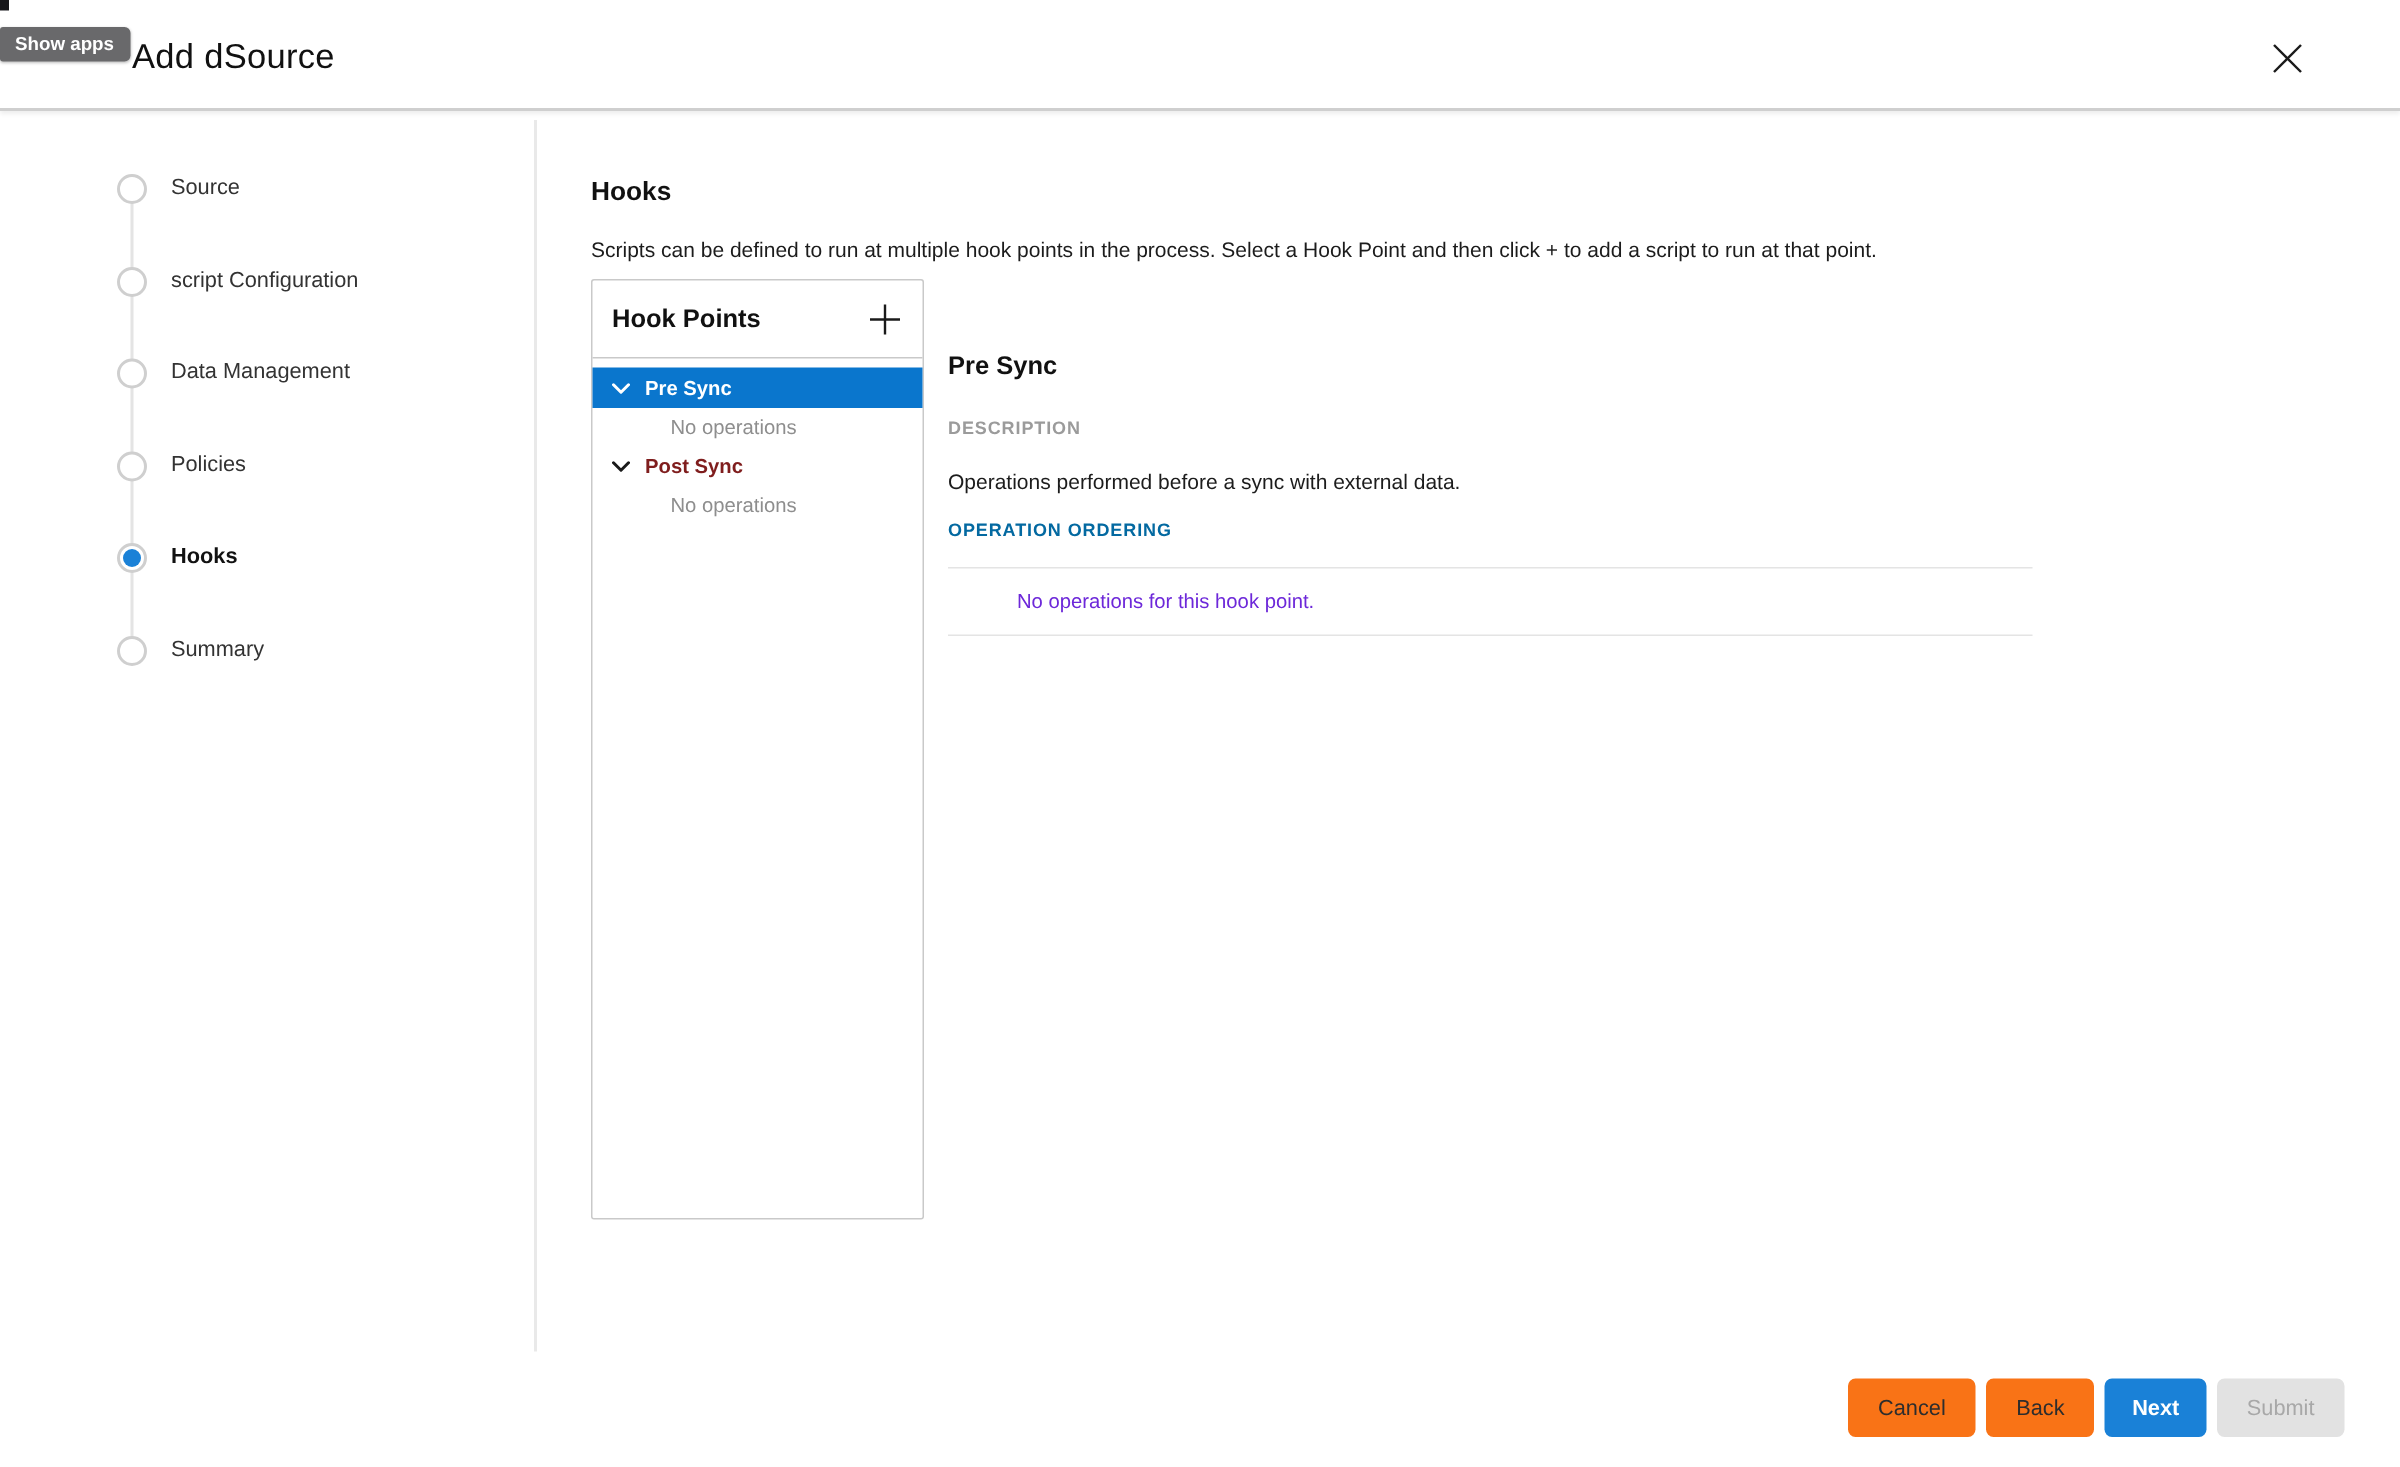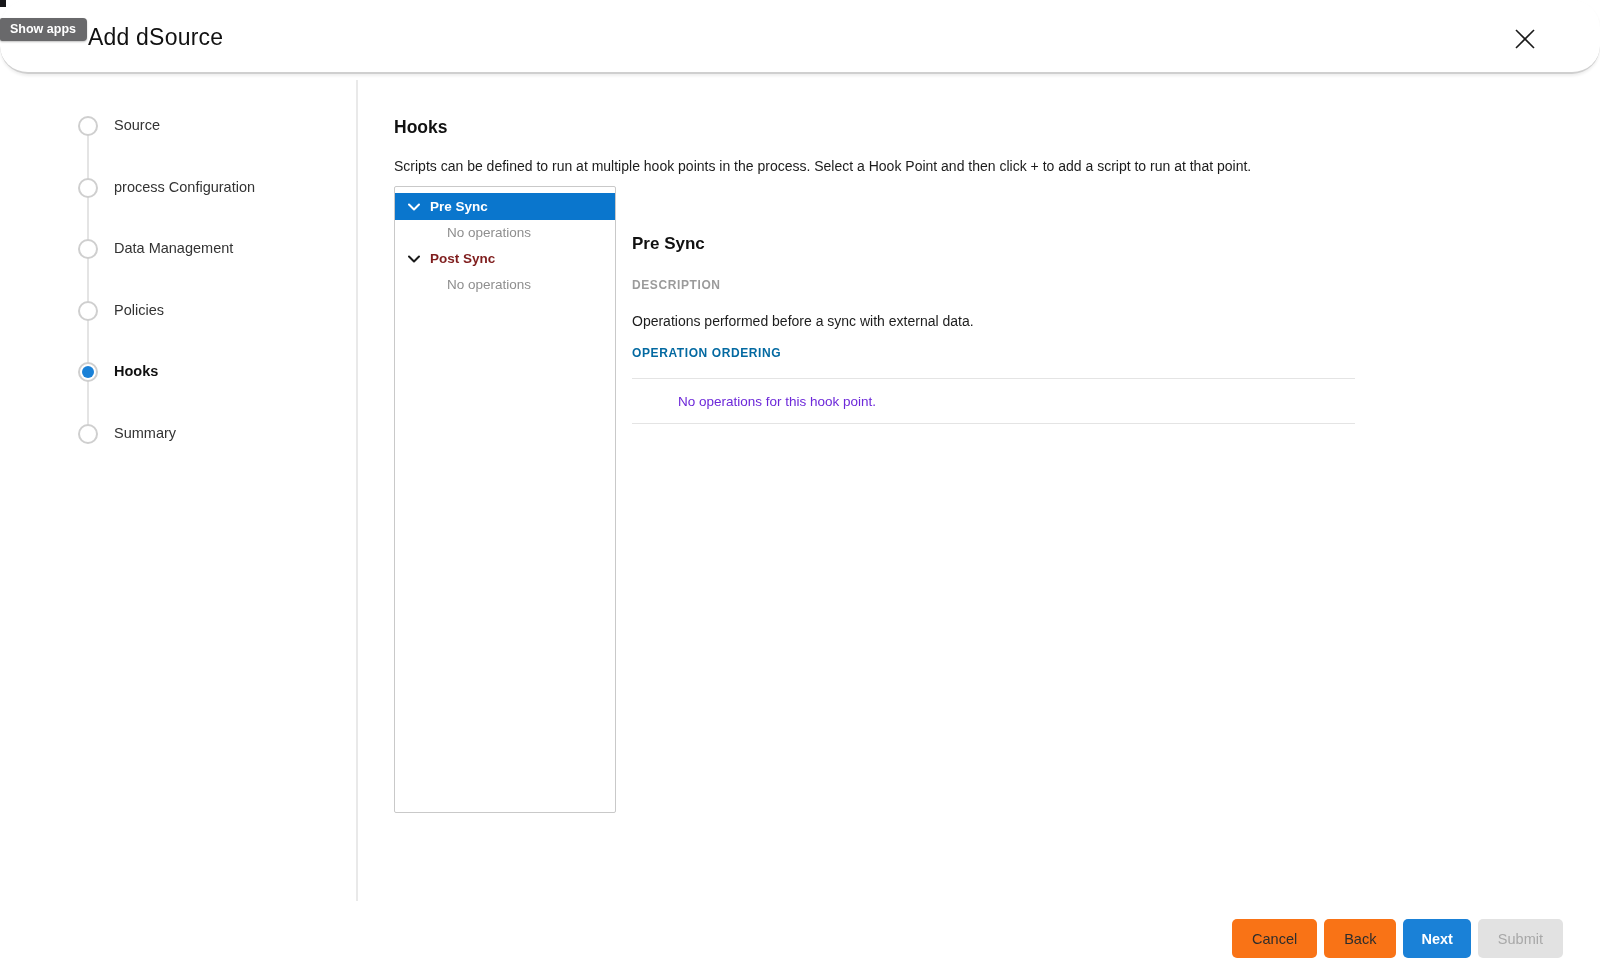--- a/index.html
+++ b/index.html
@@ -2,21 +2,21 @@
 <html><head>
 <meta charset="utf-8">
 <style>
   * { margin:0; padding:0; box-sizing:border-box; }
   html,body { width:1600px; height:978px; background:#ffffff; overflow:hidden;
               font-family:"Liberation Sans","DejaVu Sans",sans-serif; color:#1a1a1a; }
   .stage { position:relative; width:1600px; height:978px; background:#fff; }
 
   
   .header { position:absolute; top:0; left:0; width:1600px; height:74px; background:#fff;
-            border-bottom:2px solid #cfcfcf; box-shadow:0 2px 3px rgba(0,0,0,0.07); z-index:2;border-radius:28px; }
+            border-bottom:2px solid #cfcfcf; box-shadow:0 2px 3px rgba(0,0,0,0.07); z-index:2; }
   .header-title { position:absolute; left:88px; top:24px; font-size:23px; font-weight:400; color:#111; letter-spacing:.2px; }
   .close-btn { position:absolute; left:1508px; top:22px; width:34px; height:34px; background:none; border:none;
                cursor:pointer; display:flex; align-items:center; justify-content:center; }
 
   
   .corner-chip { position:absolute; top:0; left:0; width:6px; height:7px; background:#17171a; z-index:5; }
 
   
   .tooltip { position:absolute; top:18px; left:0; z-index:6; background:#69696b; color:#fff;
              font-size:12.5px; font-weight:bold; padding:4px 11px 5px 10px; border-radius:2px 4px 4px 2px;
@@ -98,21 +98,21 @@
   <div class="sidebar-divider"></div>
   <div class="stepper">
     <div class="stepper-line"></div>
 
     <div class="step" style="top:126px">
       <span class="step-circle" style="top:-10px"></span>
       <span class="step-label" style="top:-9px">Source</span>
     </div>
     <div class="step" style="top:188px">
       <span class="step-circle" style="top:-10px"></span>
-      <span class="step-label" style="top:-9px">process Configuration</span>
+      <span class="step-label" style="top:-9px">script Configuration</span>
     </div>
     <div class="step" style="top:249px">
       <span class="step-circle" style="top:-10px"></span>
       <span class="step-label" style="top:-9px">Data Management</span>
     </div>
     <div class="step" style="top:311px">
       <span class="step-circle" style="top:-10px"></span>
       <span class="step-label" style="top:-9px">Policies</span>
     </div>
     <div class="step active" style="top:372px">
@@ -122,20 +122,31 @@
     <div class="step" style="top:434px">
       <span class="step-circle" style="top:-10px"></span>
       <span class="step-label" style="top:-9px">Summary</span>
     </div>
   </div>
 
   <div class="page-heading">Hooks</div>
   <div class="page-instructions">Scripts can be defined to run at multiple hook points in the process. Select a Hook Point and then click + to add a script to run at that point.</div>
 
   <div class="hook-panel">
+    <div class="hook-panel-header">
+      <span class="hook-panel-title">Hook Points</span>
+      <button class="add-btn">
+        <span>
+          <svg width="22" height="22" viewBox="0 0 22 22">
+            <line x1="11" y1="1" x2="11" y2="21" stroke="#1a1a1a" stroke-width="1.6"></line>
+            <line x1="1" y1="11" x2="21" y2="11" stroke="#1a1a1a" stroke-width="1.6"></line>
+          </svg>
+        </span>
+      </button>
+    </div>
     <div class="hook-list">
       <div class="hook-row selected">
         <span class="chev">
           <svg width="12" height="8" viewBox="0 0 12 8">
             <polyline points="1,1.5 6,6.5 11,1.5" fill="none" stroke="currentColor" stroke-width="2" stroke-linecap="round" stroke-linejoin="round"></polyline>
           </svg>
         </span>
         <span>Pre Sync</span>
       </div>
       <div class="hook-sub">No operations</div>

